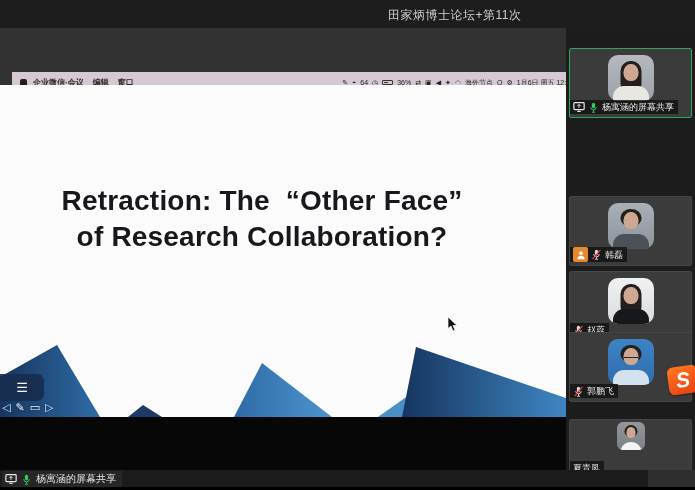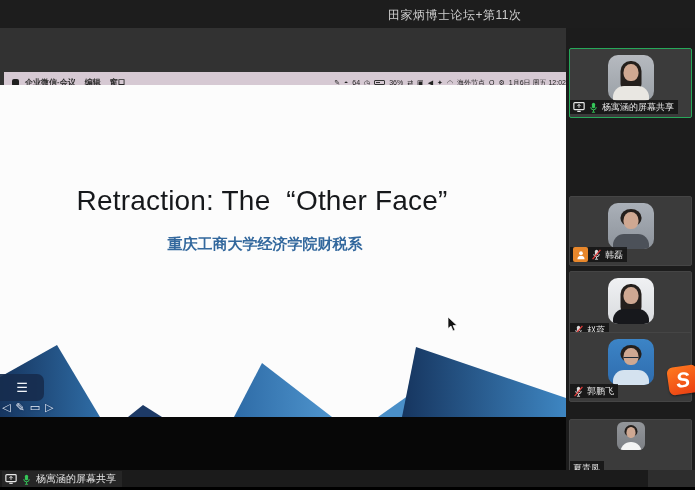--- a/index.html
+++ b/index.html
@@ -6,33 +6,33 @@
   *{box-sizing:border-box;}
   body{font-family:"Liberation Sans","DejaVu Sans",sans-serif;}
   .app{position:relative;width:695px;height:490px;background:#0f766e;overflow:hidden;}
 
   
   .topbar{position:absolute;left:0;top:0;width:695px;height:28px;background:#1d1d1d;}
   .topbar-title{position:absolute;left:388px;top:7px;font-size:12px;color:#cfcfcf;letter-spacing:.5px;}
 
   
   .main{position:absolute;left:0;top:28px;width:566px;height:442px;background:#323232;}
-  .menubar{position:absolute;left:4px;top:44px;width:566px;height:21px;background:#d6c9d3;
+  .menubar{position:absolute;left:12px;top:44px;width:566px;height:21px;background:#d6c9d3;
            display:flex;align-items:center;font-size:8px;color:#2b2b2b;padding:3px 4px;}
   .apple-blob{width:7px;height:8px;background:#1f1f1f;border-radius:2px 2px 3px 3px;margin:0 6px 0 4px;flex:none;}
   .menu-item{margin-right:9px;font-weight:bold;white-space:nowrap;}
   .menubar-status{margin-left:auto;display:flex;align-items:center;gap:4px;font-size:7px;color:#222;white-space:nowrap;}
   .st-icon{font-size:7px;line-height:1;}
   .battery{display:inline-block;width:11px;height:5px;border:1px solid #333;border-radius:1px;position:relative;}
   .battery::after{content:"";position:absolute;left:1px;top:1px;bottom:1px;width:4px;background:#333;}
 
   
   .slide{position:absolute;left:0;top:57px;width:566px;height:332px;background:#fcfcfc;overflow:hidden;}
   .slide-title{margin-top:98px;text-align:center;padding-right:42px;
-               font-weight:normal;font-size:28px;line-height:36px;color:#16181b;
+               font-weight:bold;font-size:28px;line-height:36px;color:#16181b;
                letter-spacing:.2px;}
   .slide-title div{white-space:pre;}
   .slide-subtitle{margin-top:14px;text-align:center;padding-right:36px;
                   font-weight:bold;font-size:15px;line-height:21px;color:#33689d;}
   .tri-svg{position:absolute;left:0;bottom:0;width:566px;height:90px;display:block;}
 
   .notes-btn{position:absolute;left:0;top:289px;width:44px;height:27px;background:rgba(23,44,78,.92);
              border-radius:0 7px 7px 0;color:#f2f5fa;display:flex;align-items:center;justify-content:center;
              font-size:13px;}
   .nav-tools{position:absolute;left:2px;top:316px;display:flex;gap:5px;color:#e9f0fb;font-size:11px;
@@ -137,23 +137,23 @@
         <span>海外节点</span>
         <span class="st-icon">Q</span>
         <span class="st-icon">⚙</span>
         <span>1月6日 周五 12:02</span>
       </span>
     </div>
 
     <div class="slide">
       <div class="slide-title">
         <div>Retraction: The  “Other Face”</div>
+        <div>of Research Collaboration?</div>
       </div>
       <div class="slide-subtitle">
-        <div>重庆工商大学经济学院财税系</div>
       </div>
 
       <svg class="tri-svg" viewBox="0 0 566 90">
         <defs>
           <linearGradient id="g1" x1="0" y1="0" x2="1" y2="0">
             <stop offset="0" stop-color="#16355f"></stop>
               <stop offset="1" stop-color="#2f6da6"></stop>
           </linearGradient>
           <linearGradient id="g2" x1="0" y1="0" x2="1" y2="0">
             <stop offset="0" stop-color="#2e6ba6"></stop>

